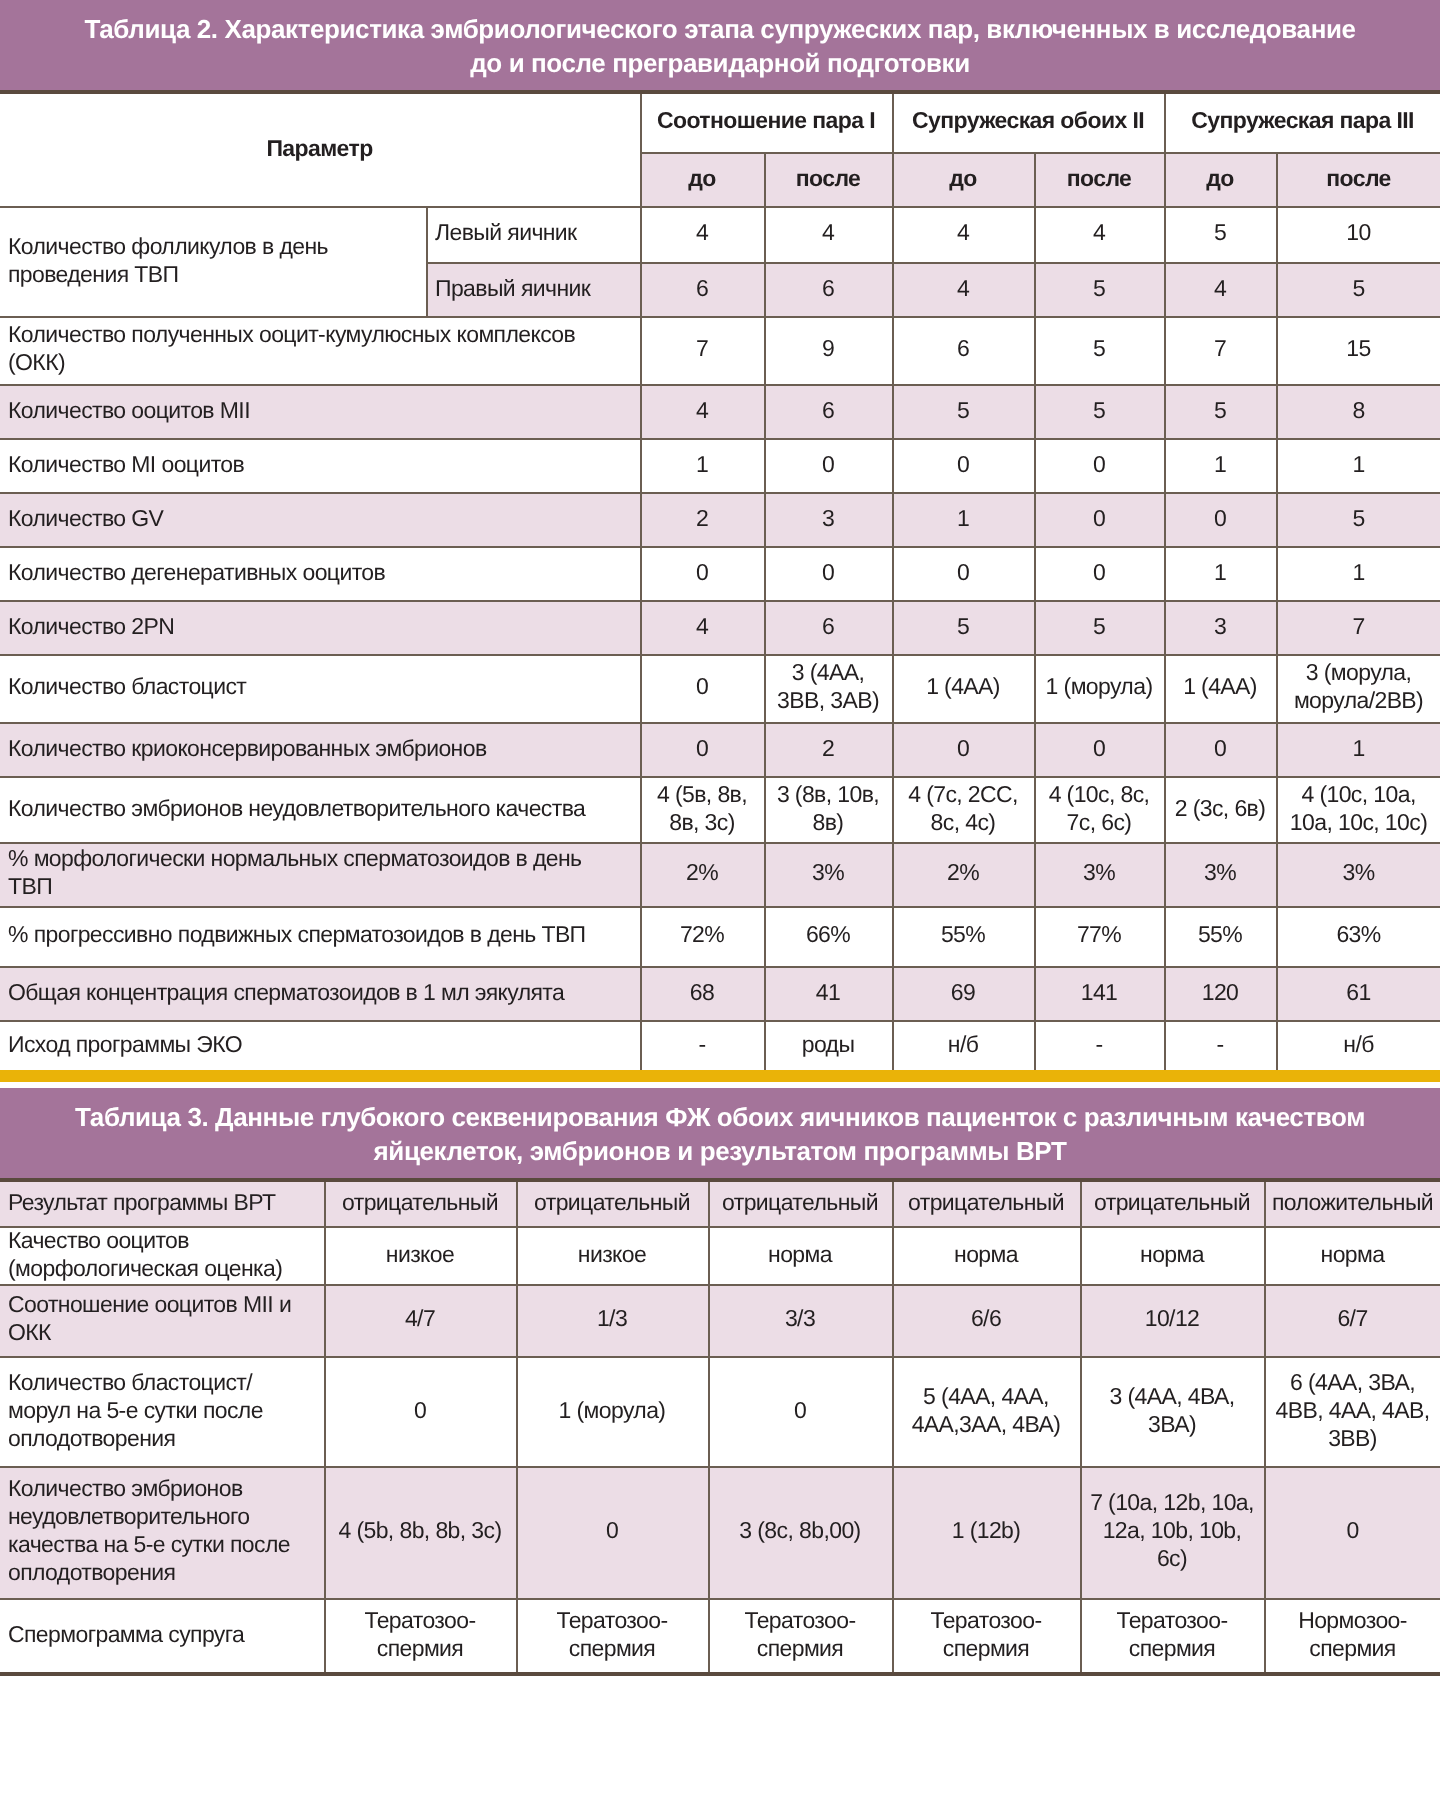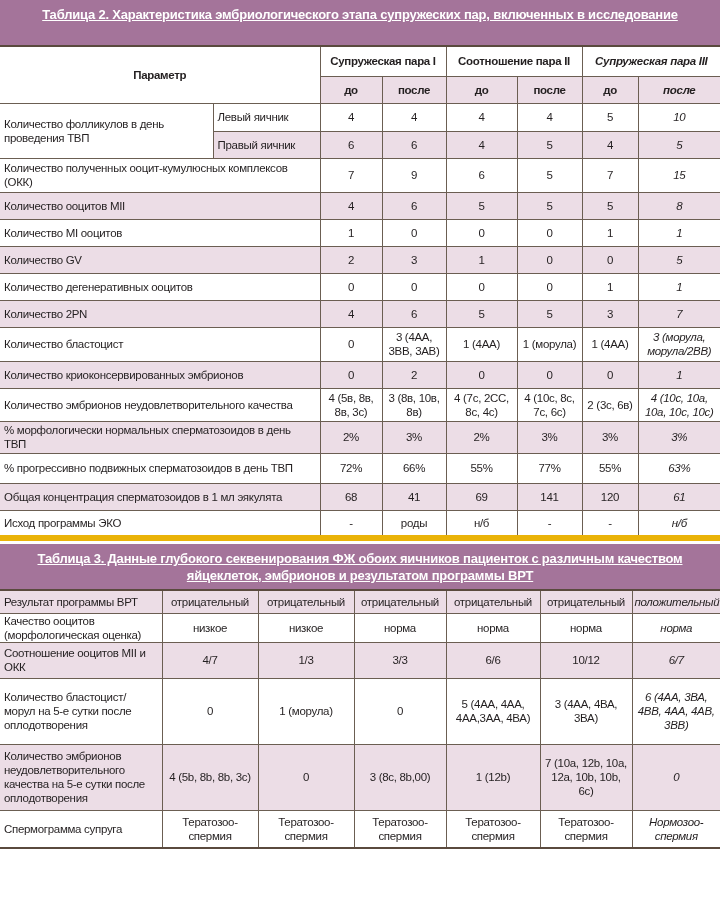--- a/index.html
+++ b/index.html
@@ -2,61 +2,61 @@
 <html><head>
 <meta charset="utf-8">
 <style>
   * { box-sizing: border-box; margin: 0; padding: 0; }
   html, body { width: 720px; height: 907px; background: #ffffff; overflow: hidden; }
   body { font-family: "Liberation Sans", "DejaVu Sans", sans-serif; color: #231f20; position: relative; }
   .caption {
     background: #a4749a; color: #ffffff; font-weight: bold; text-align: center;
     font-size: 13px; line-height: 17px; letter-spacing: -0.2px;
     border-bottom: 2px solid #5a4a3e;
-    text-decoration: underline;
   }
   .t2cap { position: absolute; left: 0; top: 0; width: 720px; height: 47px; padding-top: 6px; }
   .t3cap { position: absolute; left: 0; top: 544px; width: 720px; height: 47px; padding-top: 6px; }
   table { border-collapse: collapse; table-layout: fixed; position: absolute; left: 0; width: 720px; font-size: 11.5px; letter-spacing: -0.3px; }
   td, th { border: 1px solid #6b5e52; vertical-align: middle; line-height: 14px; }
   th { font-weight: bold; text-align: center; font-size: 11.5px; }
   td.num { text-align: center; padding: 0 2px; }
   td.lbl { text-align: left; padding: 0 4px; }
   tr.pink td, tr.pink th, td.pink, th.pink { background: #ecdde6; }
   table tr:first-child th, table tr:first-child td { border-top: none; }
   td:first-child, th:first-child { border-left: none; }
-  td:last-child, th:last-child { border-right: none; font-style: italic; }
+  td:last-child, th:last-child { border-right: none; }
   .t2 { top: 47px; }
   .t3 { top: 591px; }
   .t2 tr.last td { border-bottom: 6px solid #eab308; }
   .t3 tr.last td { border-bottom: 2px solid #5a4a3e; }
 </style>
 </head>
 <body>
 
 <div class="caption t2cap">
   <div>Таблица 2. Характеристика эмбриологического этапа супружеских пар, включенных в исследование</div>
+  <div>до и после прегравидарной подготовки</div>
 </div>
 
 <table class="t2">
   <colgroup>
     <col style="width:213px">
       <col style="width:107px">
       <col style="width:62px">
       <col style="width:64px">
       <col style="width:71px">
       <col style="width:65px">
       <col style="width:56px">
       <col style="width:82px">
   </colgroup>
   <tbody>
       <tr style="height:29px">
     <th colspan="2" rowspan="2">Параметр</th>
-    <th colspan="2">Супружеская пара I</th>
-    <th colspan="2">Соотношение пара II</th>
+    <th colspan="2">Соотношение пара I</th>
+    <th colspan="2">Супружеская обоих II</th>
     <th colspan="2">Супружеская пара III</th>
   </tr>
   <tr class="pink" style="height:27px">
     <th>до</th>
     <th>после</th>
     <th>до</th>
     <th>после</th>
     <th>до</th>
     <th>после</th>
   </tr>
@@ -235,21 +235,21 @@
   </tr>
   <tr class="pink" style="height:36px">
     <td class="lbl">Соотношение ооцитов MII и ОКК</td>
     <td class="num">4/7</td>
     <td class="num">1/3</td>
     <td class="num">3/3</td>
     <td class="num">6/6</td>
     <td class="num">10/12</td>
     <td class="num">6/7</td>
   </tr>
-  <tr style="height:66px">
+  <tr style="height:55px">
     <td class="lbl">Количество бластоцист/ морул на 5-е сутки после оплодотворения</td>
     <td class="num">0</td>
     <td class="num">1 (морула)</td>
     <td class="num">0</td>
     <td class="num">5 (4АА, 4АА, 4АА,3АА, 4ВА)</td>
     <td class="num">3 (4АА, 4ВА, 3ВА)</td>
     <td class="num">6 (4АА, 3ВА, 4ВВ, 4АА, 4АВ, 3ВВ)</td>
   </tr>
   <tr class="pink" style="height:66px">
     <td class="lbl">Количество эмбрионов неудовлетворительного качества на 5-е сутки после оплодотворения</td>

